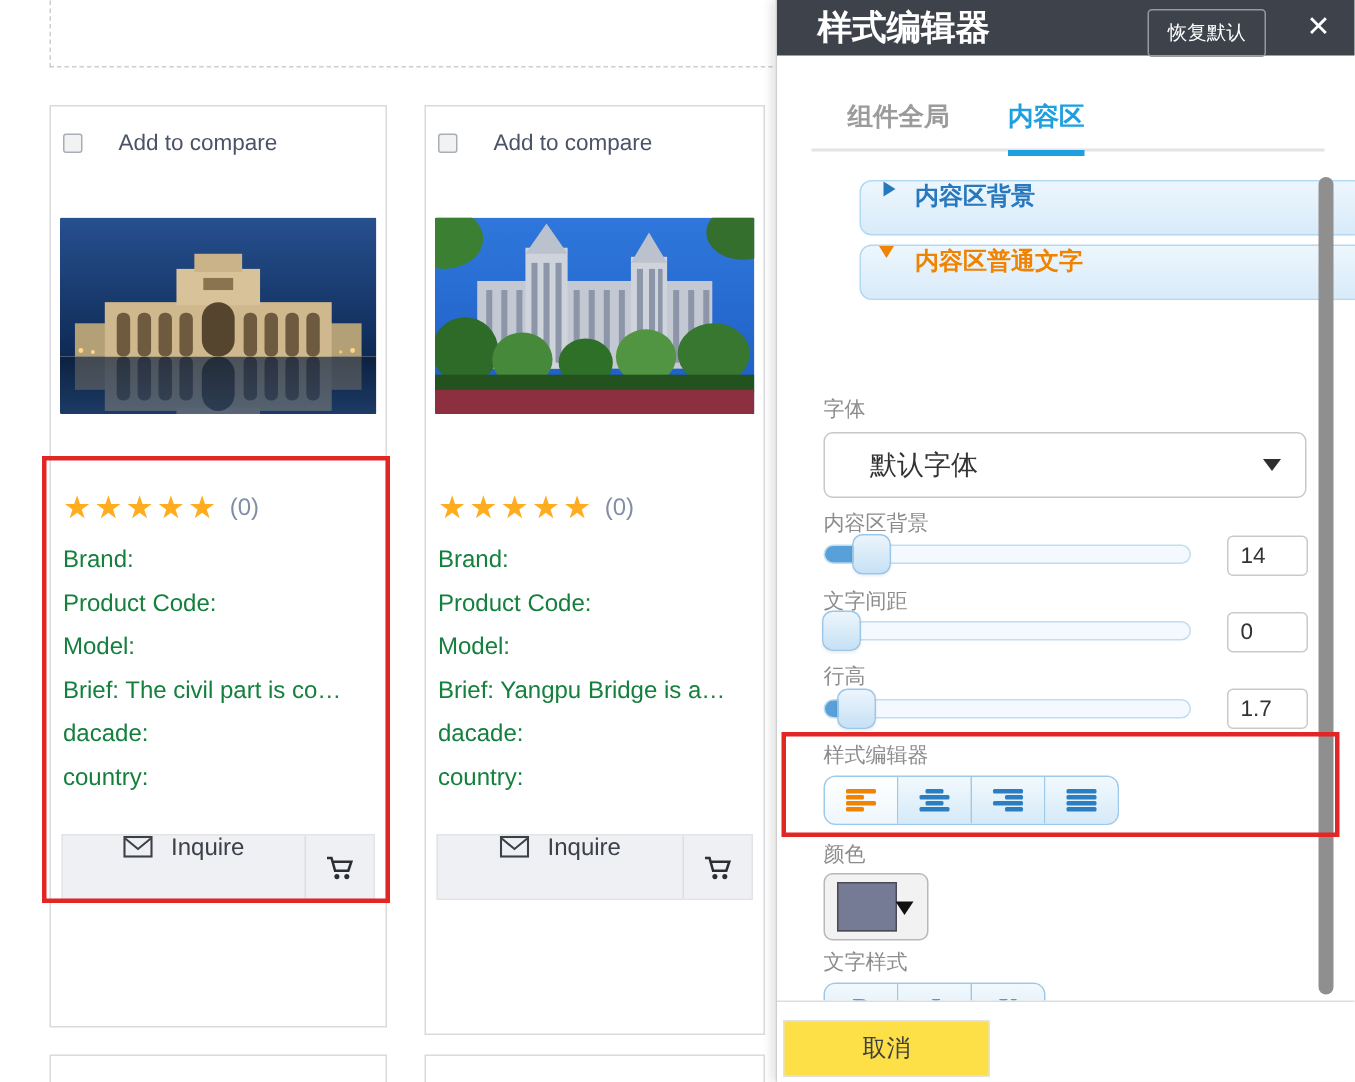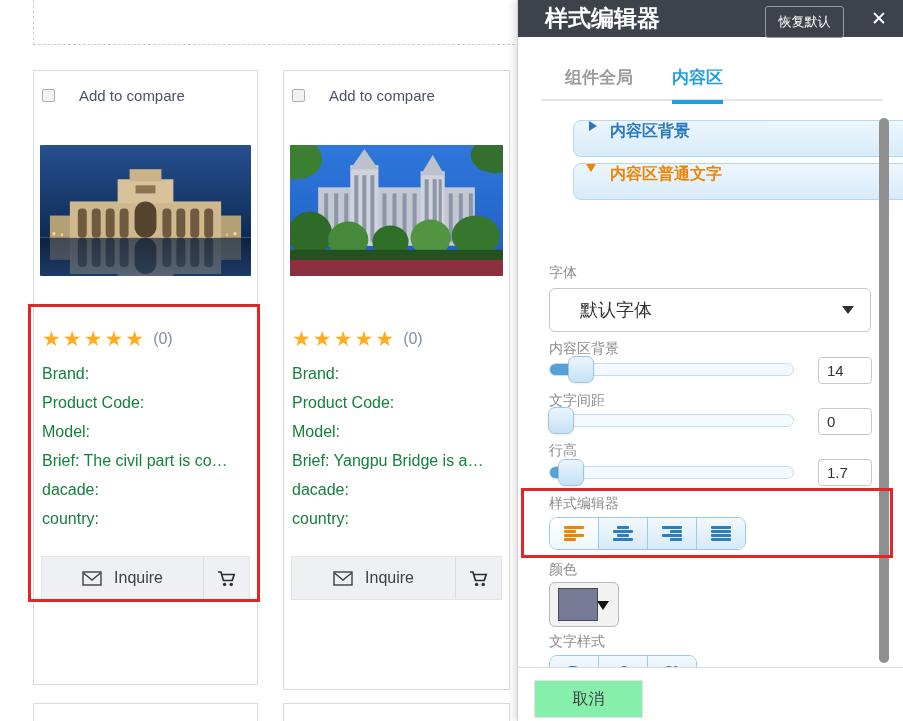--- a/index.html
+++ b/index.html
@@ -17,21 +17,21 @@
   .product-img { margin:41px 6px 0 6px; height:131px; border-radius:1px; overflow:hidden; }
   .product-img svg { display:block; width:100%; height:100%; }
   .stars-row { margin:51px 8px 0 8px; height:23px; display:flex; align-items:center; gap:7px; }
   .stars { color:#ffac1f; font-size:21px; letter-spacing:2px; line-height:1; }
   .rating-count { color:#828ea6; font-size:16px; }
   .title { margin:8px 8px 0 8px; font-size:17px; line-height:27px; color:#3b4046; min-height:54px; }
   .fields { margin:9px 8px 0 8px; }
   .field { font-size:16px; line-height:29px; color:#15803d; white-space:nowrap; }
   .inquire-bar { margin:23px 7px 0 7px; height:44px; background:#eef0f3; border:1px solid #e2e4e8;
     display:flex; align-items:stretch; }
-  .inquire-left { flex:1; display:flex; align-items:center; justify-content:center; gap:12px; cursor:pointer; }
+  .inquire-left { flex:1; display:flex; justify-content:center; gap:12px; cursor:pointer; }
   .inquire-label { font-size:16px; color:#3c4048; }
   .inquire-divider { width:1px; background:#dcdee2; }
   .inquire-cart { width:45px; display:flex; align-items:center; justify-content:center; cursor:pointer; }
 
   .red-box { position:absolute; border:3px solid #e22525; z-index:60; pointer-events:none; }
 
   
   .panel { position:absolute; left:517px; top:0; width:386px; height:721px; background:#fff;
     z-index:10; border-left:1px solid #cfcfcf; box-shadow:-4px 0 6px rgba(0,0,0,.10); }
   .panel-header { position:absolute; left:0; top:0; width:100%; height:37px; background:#3d424b;
@@ -108,21 +108,21 @@
     background:linear-gradient(#f2f9fd,#d5eaf8); border-right:1px solid #9fc9e8;
     color:#2c7ec0; font-family:"Liberation Serif",serif; font-size:17px; font-weight:bold; }
   .biu-cell:last-child { border-right:none; }
   .biu-i { font-style:italic; } .biu-u { text-decoration:underline; }
 
   .scroll-thumb { position:absolute; left:361px; top:118px; width:10px; height:545px;
     background:#8f8f8f; border-radius:5px; cursor:pointer; }
 
   .panel-footer { position:absolute; left:0; top:667px; width:100%; height:54px; background:#fff;
     border-top:1px solid #dedede; z-index:5; }
-  .btn-cancel { position:absolute; left:16px; top:12px; width:109px; height:38px; background:#86efac;
+  .btn-cancel { position:absolute; left:4px; top:12px; width:138px; height:38px; background:#fde047;
     border:1px solid #e3e3e3; color:#3f3f3f; font-size:16px; cursor:pointer; display:flex;
     align-items:center; justify-content:center; }
   .btn-save { position:absolute; left:240px; top:12px; width:134px; height:38px; background:#1787dc;
     border:none; color:#fff; font-size:16px; cursor:pointer; display:flex; align-items:center; justify-content:center; }
 </style>
 </head>
 <body>
 
 <div class="dashed-drop"></div>
 

